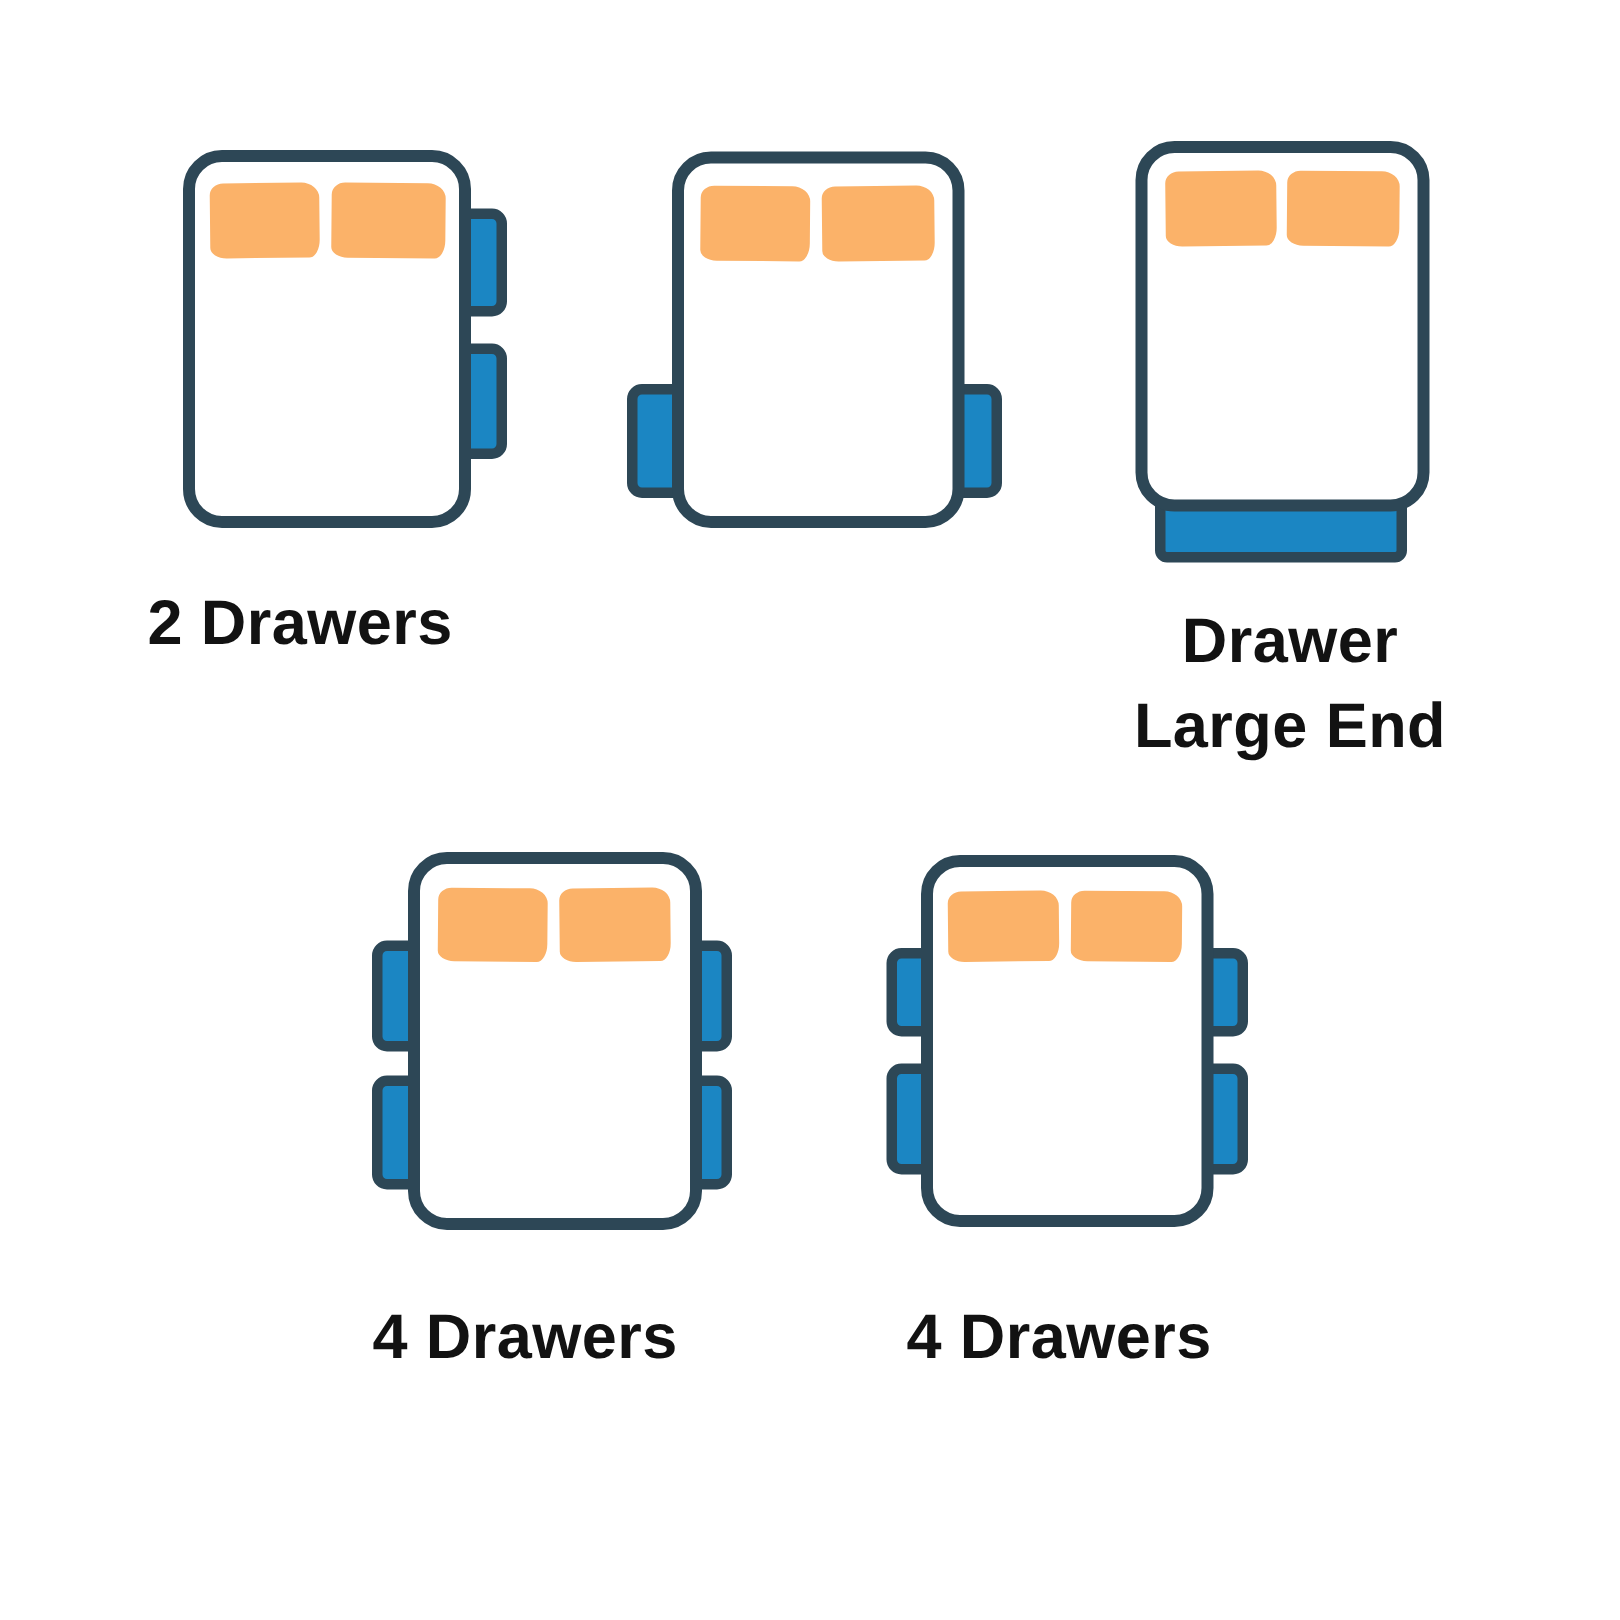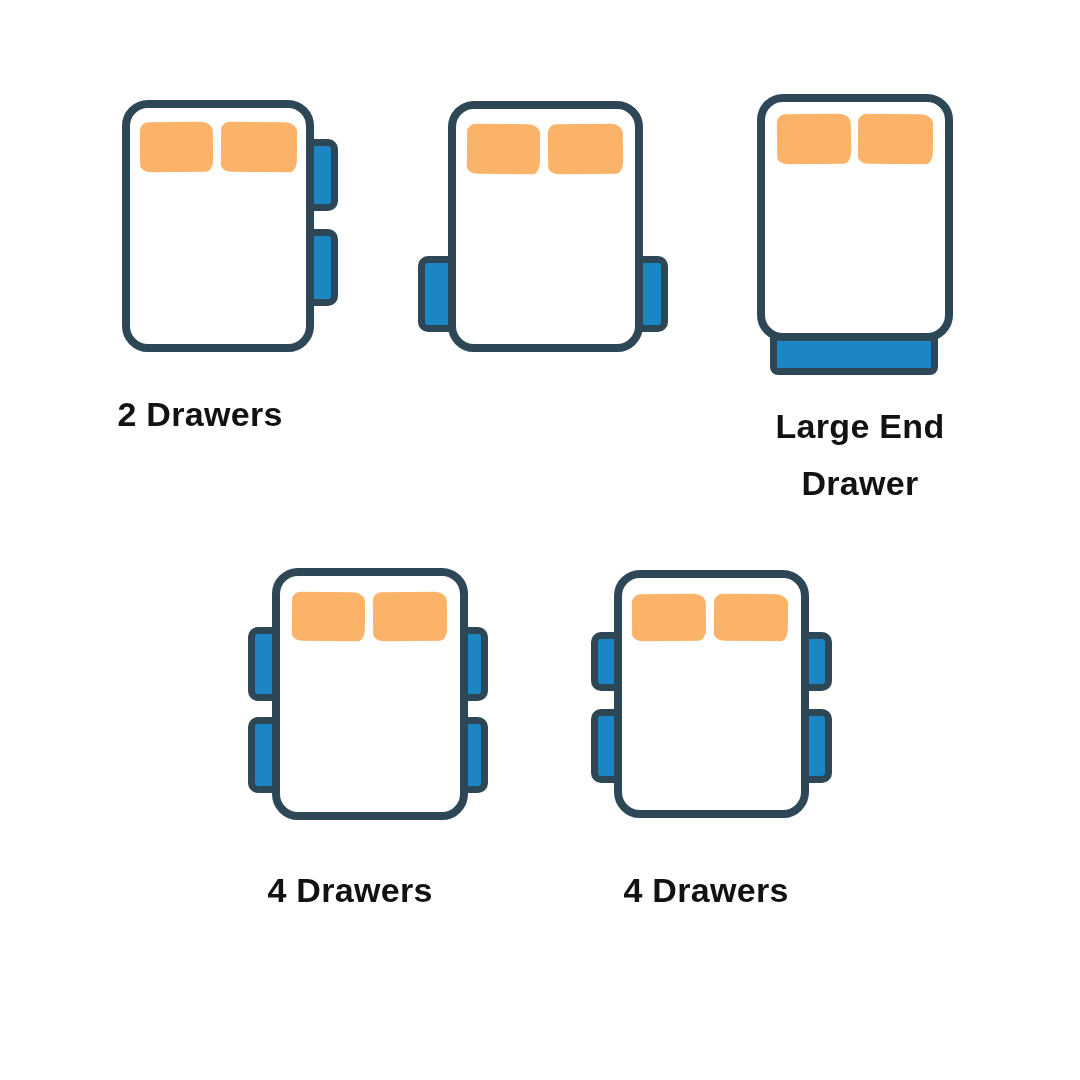--- a/index.html
+++ b/index.html
@@ -47,21 +47,21 @@
     border-radius: 9px 12px 7px 11px / 8px 10px 12px 7px;
     z-index: 3;
   }
   .pillow.tilt-a { transform: rotate(-0.6deg); }
   .pillow.tilt-b { transform: rotate(0.5deg); }
   .label {
     position: absolute;
     transform: translateX(-50%);
     text-align: center;
     color: var(--text);
-    font-size: 34px;
+    font-size: 42px;
     line-height: 57px;
     font-weight: 600;
     letter-spacing: 0.3px;
     white-space: nowrap;
     z-index: 4;
   }
 </style>
 </head>
 <body>
 
@@ -87,22 +87,22 @@
     <div class="label" style="left:536px; top:386px;">
     </div>
   </div>
 
   <div>
     <div class="drawer end" style="left:770px; top:318px; width:168px; height:57px;"></div>
     <div class="bed" style="left:757px; top:94px; width:196px; height:247px;"></div>
     <div class="pillow tilt-a" style="left:777px; top:114px; width:74px; height:50px;"></div>
     <div class="pillow tilt-b" style="left:858px; top:114px; width:75px; height:50px;"></div>
     <div class="label" style="left:860px; top:398px;">
+      <div>Drawer</div>
       <div>Large End</div>
-      <div>Drawer</div>
     </div>
   </div>
 
   <div>
     <div class="drawer" style="left:248px; top:627px; width:48px; height:74px;"></div>
     <div class="drawer" style="left:248px; top:717px; width:48px; height:76px;"></div>
     <div class="drawer" style="left:444px; top:627px; width:44px; height:74px;"></div>
     <div class="drawer" style="left:444px; top:717px; width:44px; height:76px;"></div>
     <div class="bed" style="left:272px; top:568px; width:196px; height:252px;"></div>
     <div class="pillow tilt-b" style="left:292px; top:592px; width:73px; height:49px;"></div>

